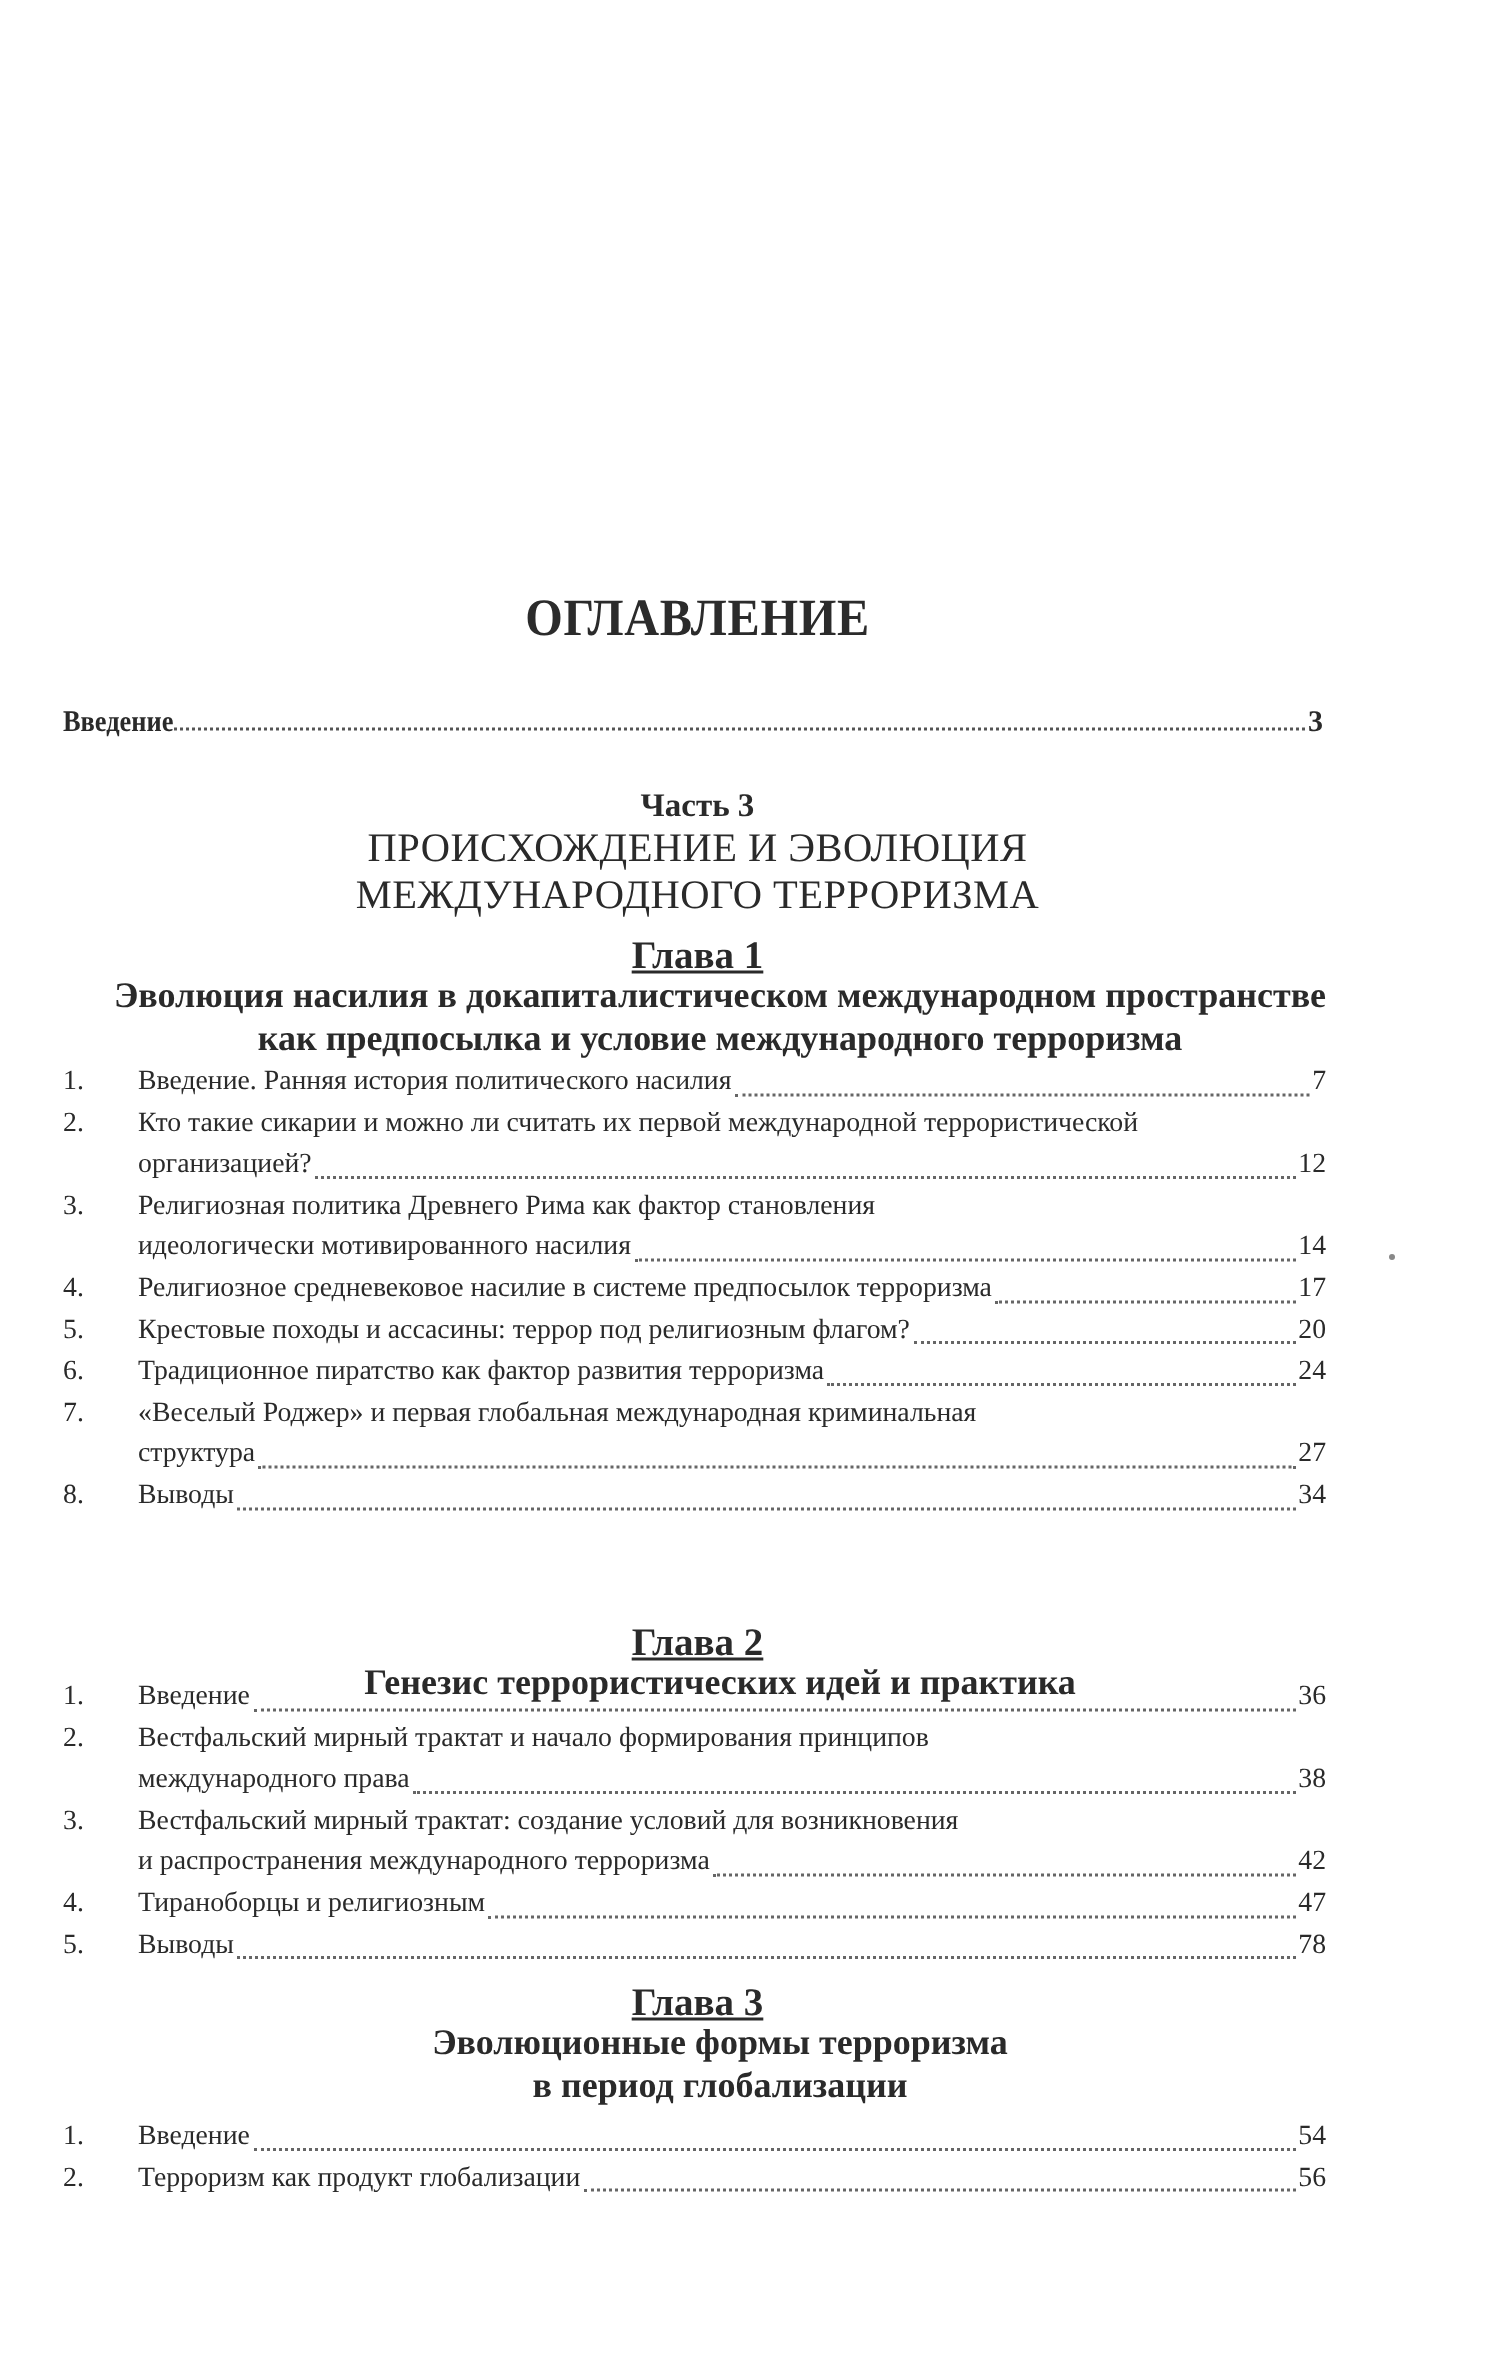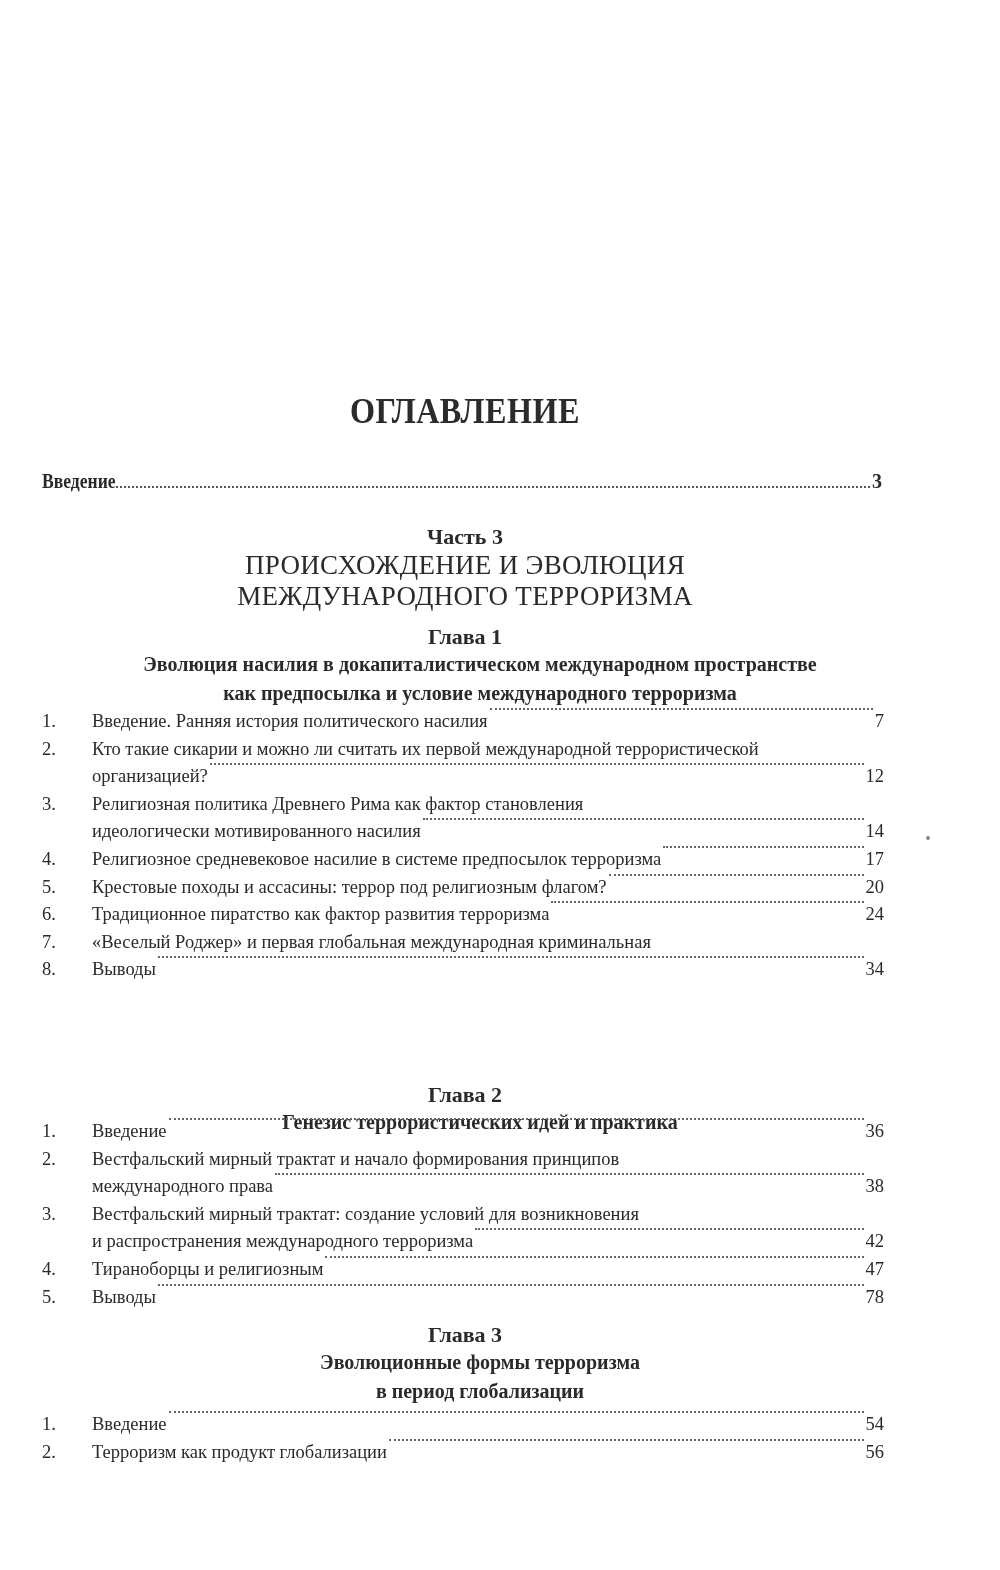--- a/index.html
+++ b/index.html
@@ -9,27 +9,27 @@
   .title { position:absolute; left:0; width:930px; top:392px; text-align:center;
            font-size:35px; font-weight:bold; letter-spacing:0.5px; color:#2b2b2b; transform:scaleX(0.92); transform-origin:465px 0; }
   .intro { position:absolute; left:42px; width:840px; top:470px; display:flex; align-items:baseline;
            font-size:20px; font-weight:bold; }
   .intro .lbl { transform:scaleX(0.88); transform-origin:0 0; white-space:nowrap; margin-right:-12px; }
   .leader { flex:1; border-bottom:2px dotted #555; margin:0 2px 5px 2px; height:0; }
   .num { white-space:nowrap; }
   .center-block { position:absolute; left:0; width:930px; text-align:center; }
   .part-label { font-size:22px; font-weight:bold; line-height:26px; }
   .part-title { font-size:27px; font-weight:normal; line-height:31px; letter-spacing:0.3px; }
-  .ch-label { font-size:22px; font-weight:bold; line-height:26px; }
-  .ch-title { font-size:20px; font-weight:bold; line-height:29px;padding-left:30px; }
+  .ch-label { font-size:26px; font-weight:bold; line-height:26px;text-decoration:underline; }
+  .ch-title { font-size:24px; font-weight:bold; line-height:29px;padding-left:30px; }
   .items { position:absolute; left:42px; width:842px; }
   .item { display:flex; font-size:18.5px; line-height:27.6px; }
   .item .n { width:50px; flex:none; }
   .item .body { flex:1; }
-  .item .line { display:flex; align-items:flex-start; }
+  .item .line { display:flex; align-items:flex-end; }
   .item .line .t { white-space:nowrap; }
   .item .line .leader { margin-bottom:5px; border-bottom:2px dotted #666; }
   .speck { position:absolute; left:926px; top:836px; width:4px; height:4px; border-radius:50%; background:#888; }
 </style>
 </head>
 <body>
 
 <div class="page">
 
   <div class="title">ОГЛАВЛЕНИЕ</div>
@@ -117,20 +117,25 @@
             <span class="num">24</span>
           </div>
         </div>
       </div>
       <div class="item">
         <span class="n">7.</span>
         <div class="body">
           <div class="line">
             <span class="t">«Веселый Роджер» и первая глобальная международная криминальная</span>
           </div>
+          <div class="line">
+            <span class="t">структура</span>
+            <span class="leader"></span>
+            <span class="num">27</span>
+          </div>
         </div>
       </div>
       <div class="item">
         <span class="n">8.</span>
         <div class="body">
           <div class="line">
             <span class="t">Выводы</span>
             <span class="leader"></span>
             <span class="num">34</span>
           </div>

